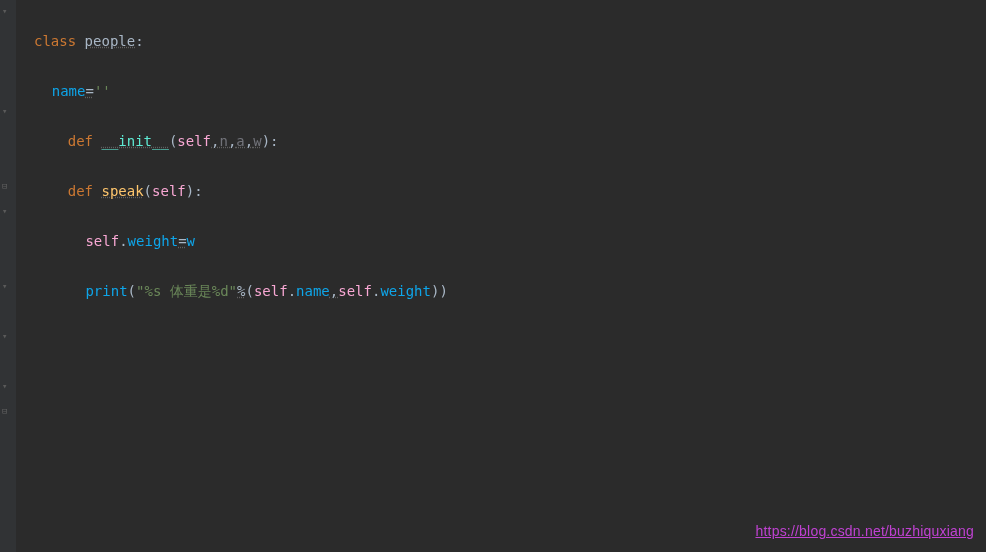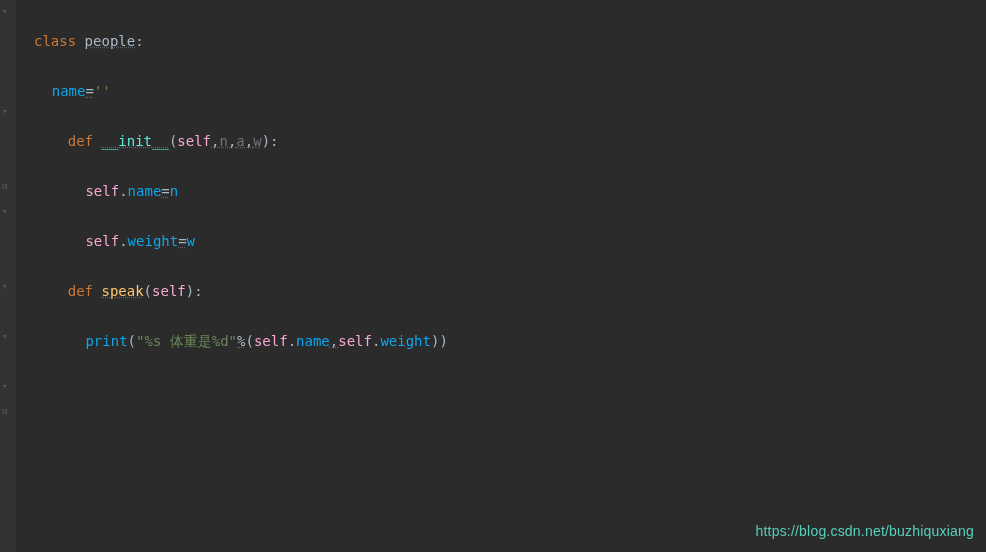--- a/index.html
+++ b/index.html
@@ -49,25 +49,26 @@
   .num { color: #6897bb; }
   .op { color: #a9b7c6; }
   .builtin { color: #0ea5e9; }
   .attr { color: #0ea5e9; }
   .pun { color: #a9b7c6; }
   .ul { text-decoration: underline dotted #606060; }
   .watermark {
     position: absolute;
     right: 12px;
     bottom: 8px;
-    color: #5eead4;
+    color: #d946ef;
     font-family: Arial, sans-serif;
     font-size: 14px;
     opacity: 0.85;
     letter-spacing: 0.2px;
+    text-decoration: underline;
   }
 </style>
 </head>
 <body>
 
 <div class="editor">
   <div class="gutter">
     <span class="gutter-mark fold" style="top:6px;">▾</span>
     <span class="gutter-mark fold" style="top:106px;">▾</span>
     <span class="gutter-mark" style="top:181px;">⊟</span>
@@ -75,23 +76,22 @@
     <span class="gutter-mark fold" style="top:281px;">▾</span>
     <span class="gutter-mark fold" style="top:331px;">▾</span>
     <span class="gutter-mark fold" style="top:381px;">▾</span>
     <span class="gutter-mark" style="top:406px;">⊟</span>
   </div>
 
   <div class="code">
 <div class="line"><span class="kw">class</span> <span class="cls ul">people</span><span class="pun">:</span></div>
 <div class="line">    <span class="attr">name</span><span class="op ul">=</span><span class="str">''</span></div>
 <div class="line">    <span class="kw">def</span> <span class="dunder">__init__</span><span class="pun">(</span><span class="self">self</span><span class="pun ul">,</span><span class="param">n</span><span class="pun ul">,</span><span class="param">a</span><span class="pun ul">,</span><span class="param">w</span><span class="pun">):</span></div>
-<div class="line">        <span class="self">self</span><span class="pun">.</span><span class="attr">name</span><span class="op ul">=</span><span class="attr">n</span></div>
+<div class="line">    <span class="kw">def</span> <span class="fn">speak</span><span class="pun">(</span><span class="self">self</span><span class="pun">):</span></div>
 <div class="line">        <span class="self">self</span><span class="pun">.</span><span class="attr">weight</span><span class="op ul">=</span><span class="attr">w</span></div>
-<div class="line">    <span class="kw">def</span> <span class="fn">speak</span><span class="pun">(</span><span class="self">self</span><span class="pun">):</span></div>
 <div class="line">        <span class="builtin">print</span><span class="pun">(</span><span class="str">"%s 体重是%d"</span><span class="op ul">%</span><span class="pun">(</span><span class="self">self</span><span class="pun">.</span><span class="attr">name</span><span class="pun ul">,</span><span class="self">self</span><span class="pun">.</span><span class="attr">weight</span><span class="pun">)</span><span class="pun">)</span></div>
 <div class="line"></div>
 
 
 
 
 
 
 
 

